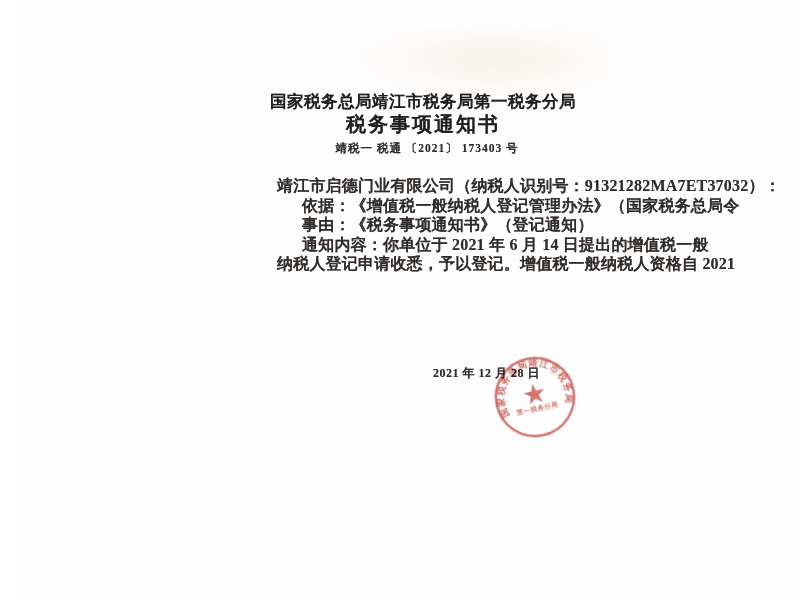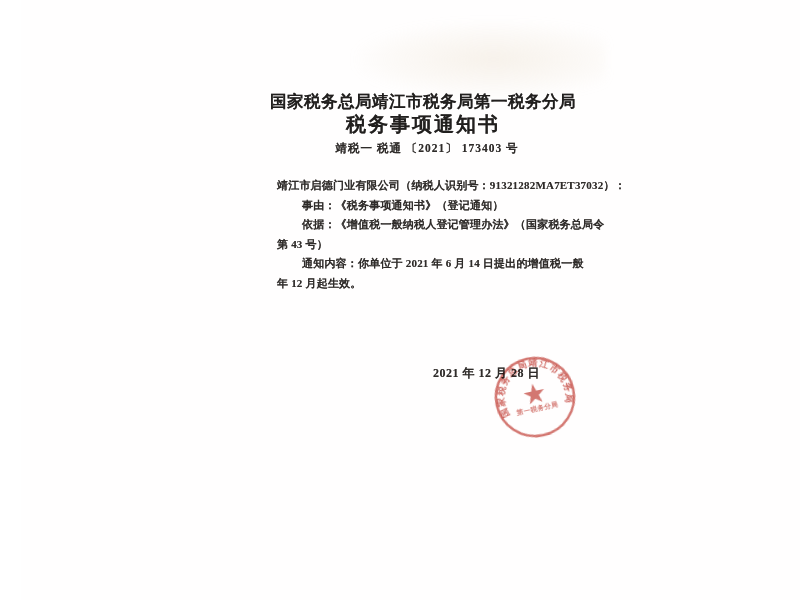--- a/index.html
+++ b/index.html
@@ -61,21 +61,21 @@
     font-weight: 600;
     letter-spacing: 1px;
     color: #2e2b29;
     text-shadow: 0 0 0.4px rgba(46,43,41,0.5);
   }
   .body-block {
     position: absolute;
     left: 256px;
     top: 176px;
     width: 306px;
-    font-size: 11px;
+    font-size: 16px;
     font-weight: 600;
     color: #2f2c2a;
     letter-spacing: 0.2px;
     text-shadow: 0 0 0.4px rgba(47,44,42,0.5);
   }
   .body-line {
     height: 19.6px;
     line-height: 19.6px;
     white-space: nowrap;
   }
@@ -116,25 +116,24 @@
   <div class="stain"></div>
 
   <div class="issuer-line">国家税务总局靖江市税务局第一税务分局</div>
 
   <div class="doc-title">税务事项通知书</div>
 
   <div class="doc-number">靖税一 税通 〔2021〕 173403 号</div>
 
   <div class="body-block">
     <div class="body-line">靖江市启德门业有限公司（纳税人识别号：91321282MA7ET37032）：</div>
+    <div class="body-line indent">依据：《增值税一般纳税人登记管理办法》（国家税务总局令</div>
     <div class="body-line indent">事由：《税务事项通知书》（登记通知）</div>
-    <div class="body-line indent">依据：《增值税一般纳税人登记管理办法》（国家税务总局令</div>
-    <div class="body-line">第 43 号）</div>
     <div class="body-line indent">通知内容：你单位于 2021 年 6 月 14 日提出的增值税一般</div>
-    <div class="body-line">年 12 月起生效。</div>
+    <div class="body-line">纳税人登记申请收悉，予以登记。增值税一般纳税人资格自 2021</div>
   </div>
 
   <div class="date-line">2021 年 12 月 28 日</div>
 
   <svg class="seal" viewBox="0 0 100 100" xmlns="http://www.w3.org/2000/svg">
     <circle cx="50" cy="50" r="46.5" fill="none" stroke-width="3" stroke-opacity="0.8" stroke="#c2423a"></circle>
     <path id="sealArc" d="M 16.47 65.64 A 37 37 0 1 1 83.53 65.64" fill="none"></path>
     <text font-size="11" letter-spacing="1.3" fill-opacity="0.85" fill="#c2423a">
       <textPath href="#sealArc" startOffset="50%" text-anchor="middle">国家税务总局靖江市税务局</textPath>
     </text>

